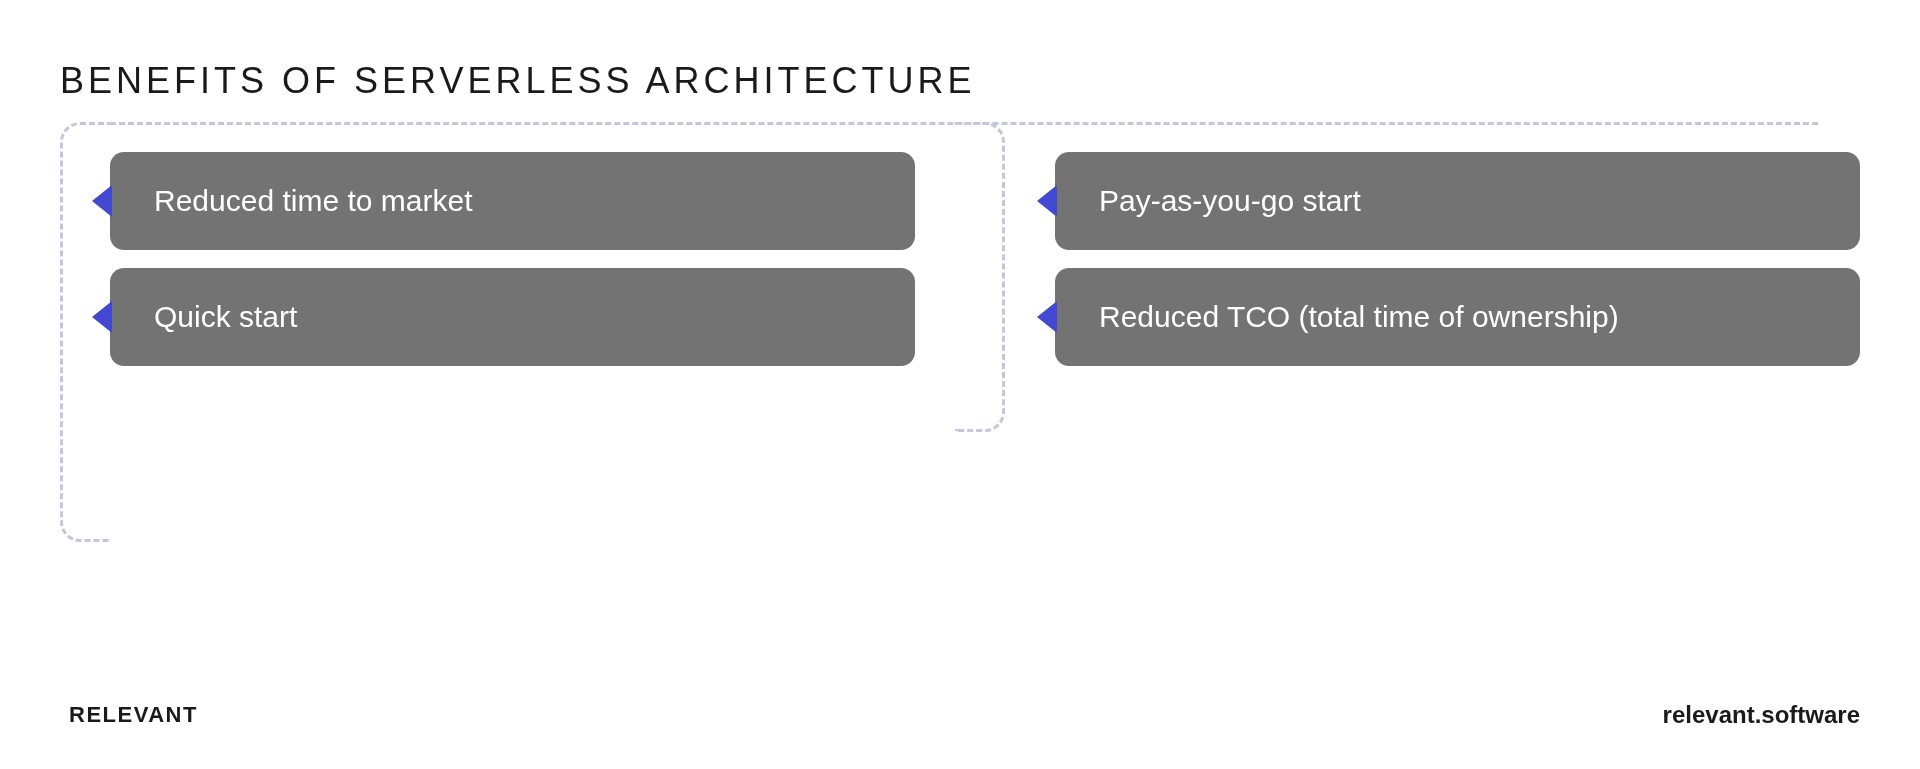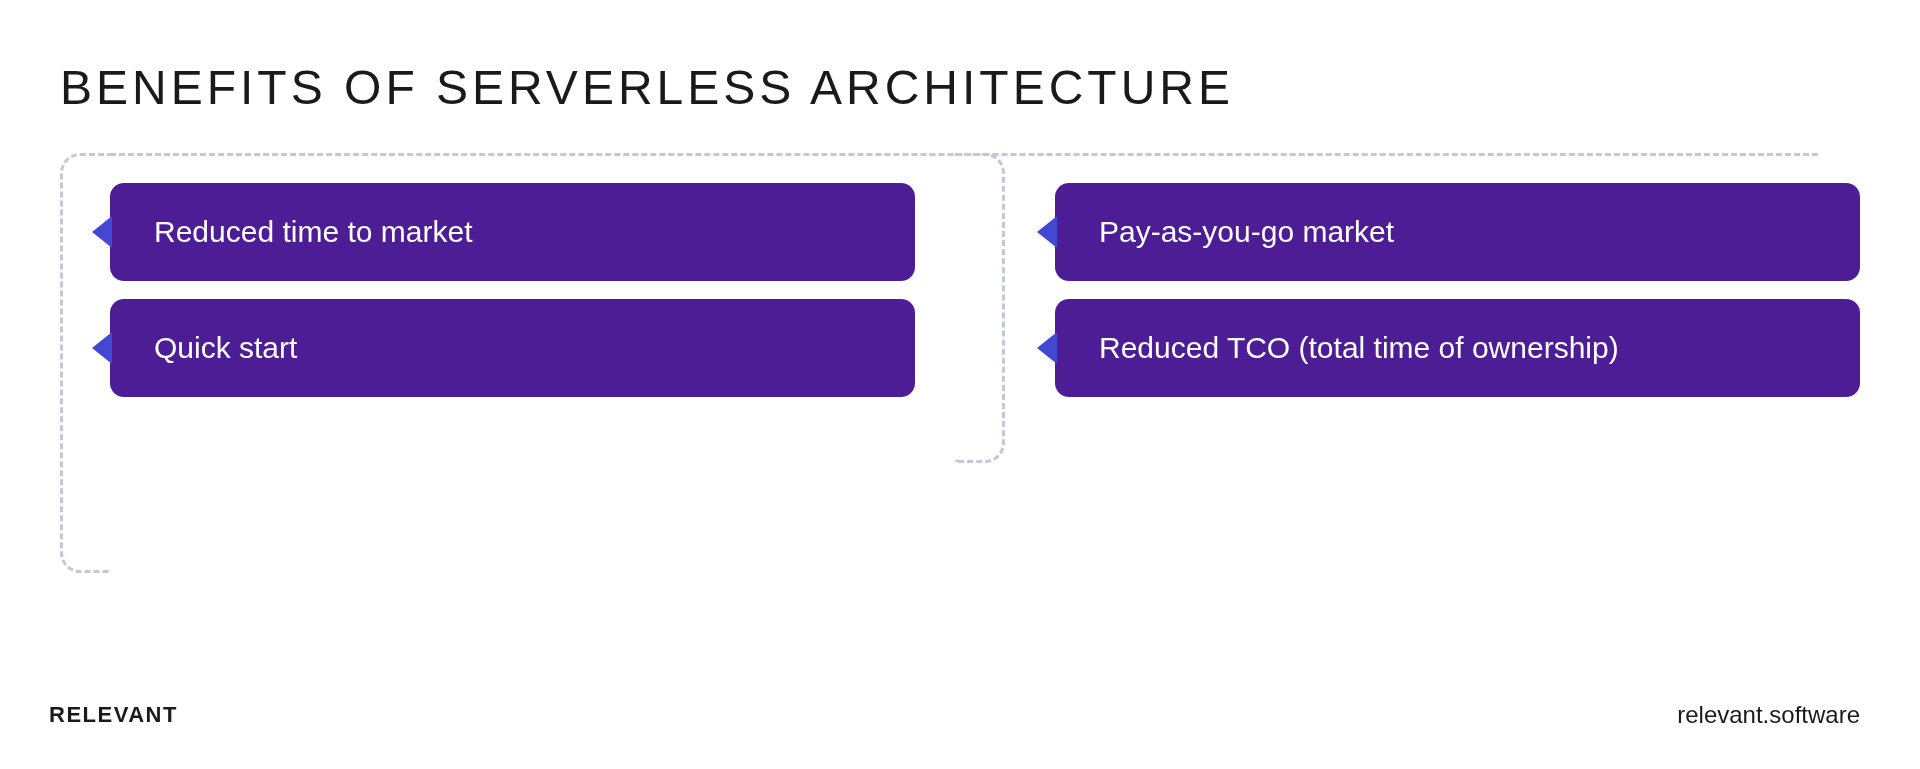--- a/index.html
+++ b/index.html
@@ -11,25 +11,25 @@
     body {
       font-family: -apple-system, BlinkMacSystemFont, "Segoe UI", Helvetica, Arial, sans-serif;
       background: #ffffff;
       width: 1920px;
       height: 769px;
       padding: 60px 60px 40px 60px;
       position: relative;
     }
     
     .title {
-      font-size: 48px;
+      font-size: 36px;
       font-weight: 400;
       letter-spacing: 4px;
       color: #1a1a1a;
-      margin-bottom: 68px;
+      margin-bottom: 50px;
       text-transform: uppercase;
     }
     
     .diagram-container {
       position: relative;
       display: flex;
       gap: 90px;
     }
     
     .column {
@@ -44,21 +44,21 @@
       flex: 1;
       padding-left: 50px;
     }
     
     .column-right {
       flex: 1;
       padding-left: 50px;
     }
     
     .benefit-item {
-      background: #4c1d95;
+      background: #737373;
       color: #ffffff;
       padding: 32px 44px;
       border-radius: 14px;
       font-size: 30px;
       font-weight: 500;
       position: relative;
       width: 100%;
     }
     
     .benefit-item::before {
@@ -101,58 +101,58 @@
       top: -30px;
       left: 50px;
       right: 42px;
       border-top: 3px dashed #c5c6da;
       z-index: 1;
     }
     
     .footer {
       position: absolute;
       bottom: 40px;
-      left: 49px;
+      left: 69px;
       right: 60px;
       display: flex;
       justify-content: space-between;
       align-items: center;
     }
     
     .footer-left {
       font-size: 22px;
       font-weight: 700;
       letter-spacing: 1.5px;
       color: #1a1a1a;
     }
     
     .footer-right {
       font-size: 24px;
-      font-weight: 400;
+      font-weight: 700;
       color: #1a1a1a;
     }
   </style>
 </head>
 <body>
 
 <h1 class="title">BENEFITS OF SERVERLESS ARCHITECTURE</h1>
 
 <div class="diagram-container">
 
   <div class="dashed-top"></div>
 
   <div class="column column-left">
     <div class="dashed-border-left" style="height: 420px;"></div>
     <div class="benefit-item">Reduced time to market</div>
     <div class="benefit-item">Quick start</div>
   </div>
 
   <div class="column column-right">
     <div class="dashed-border-right" style="height: 310px;"></div>
-    <div class="benefit-item">Pay-as-you-go market</div>
+    <div class="benefit-item">Pay-as-you-go start</div>
     <div class="benefit-item">Reduced TCO (total time of ownership)</div>
   </div>
 
 </div>
 
 <div class="footer">
   <div class="footer-left">RELEVANT</div>
   <div class="footer-right">relevant.software</div>
 </div>
 

